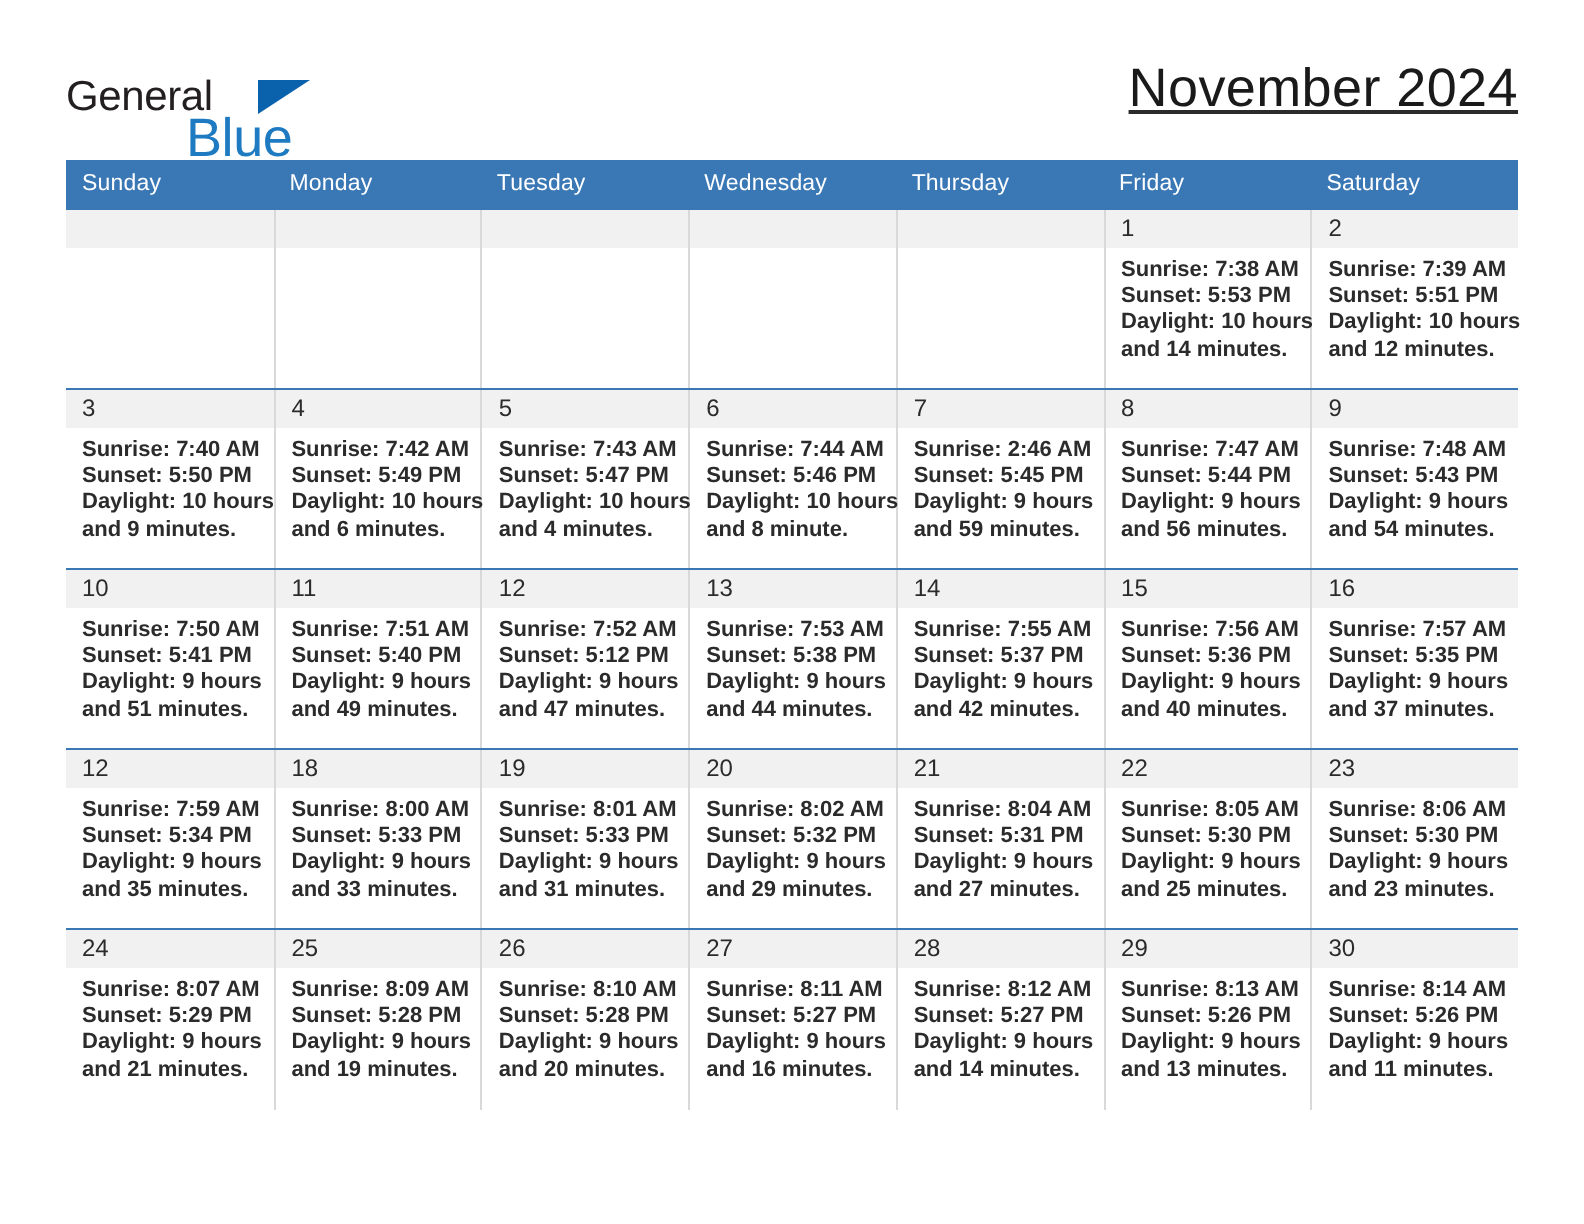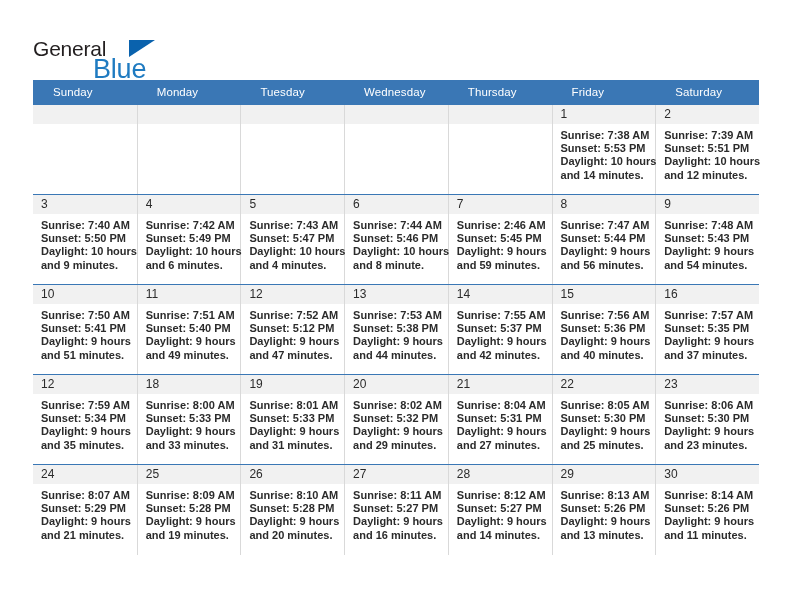--- a/index.html
+++ b/index.html
@@ -91,21 +91,21 @@
     border-collapse: collapse;
     table-layout: fixed;
   }
 
   .calendar thead th {
     background: #3a77b5;
     color: #ffffff;
     font-size: 11.5px;
     font-weight: normal;
     text-align: left;
-    padding: 6px 0 6px 20px;
+    padding: 6px 0 6px 8px;
     height: 20px;
     box-sizing: border-box;
     letter-spacing: 0.1px;
   }
 
   .calendar tbody td {
     vertical-align: top;
     padding: 0;
     border-top: 1px solid #3a77b5;
     height: 90px;
@@ -154,20 +154,21 @@
 
   <div class="header">
 
     <div class="brand">
       <span class="brand-general">General</span>
       <span class="brand-triangle"></span>
       <span class="brand-blue">Blue</span>
     </div>
 
     <div class="title-block">
+      <div class="cal-title">November 2024</div>
     </div>
 
   </div>
 
   <table class="calendar">
     <thead>
       <tr>
         <th>Sunday</th>
         <th>Monday</th>
         <th>Tuesday</th>

